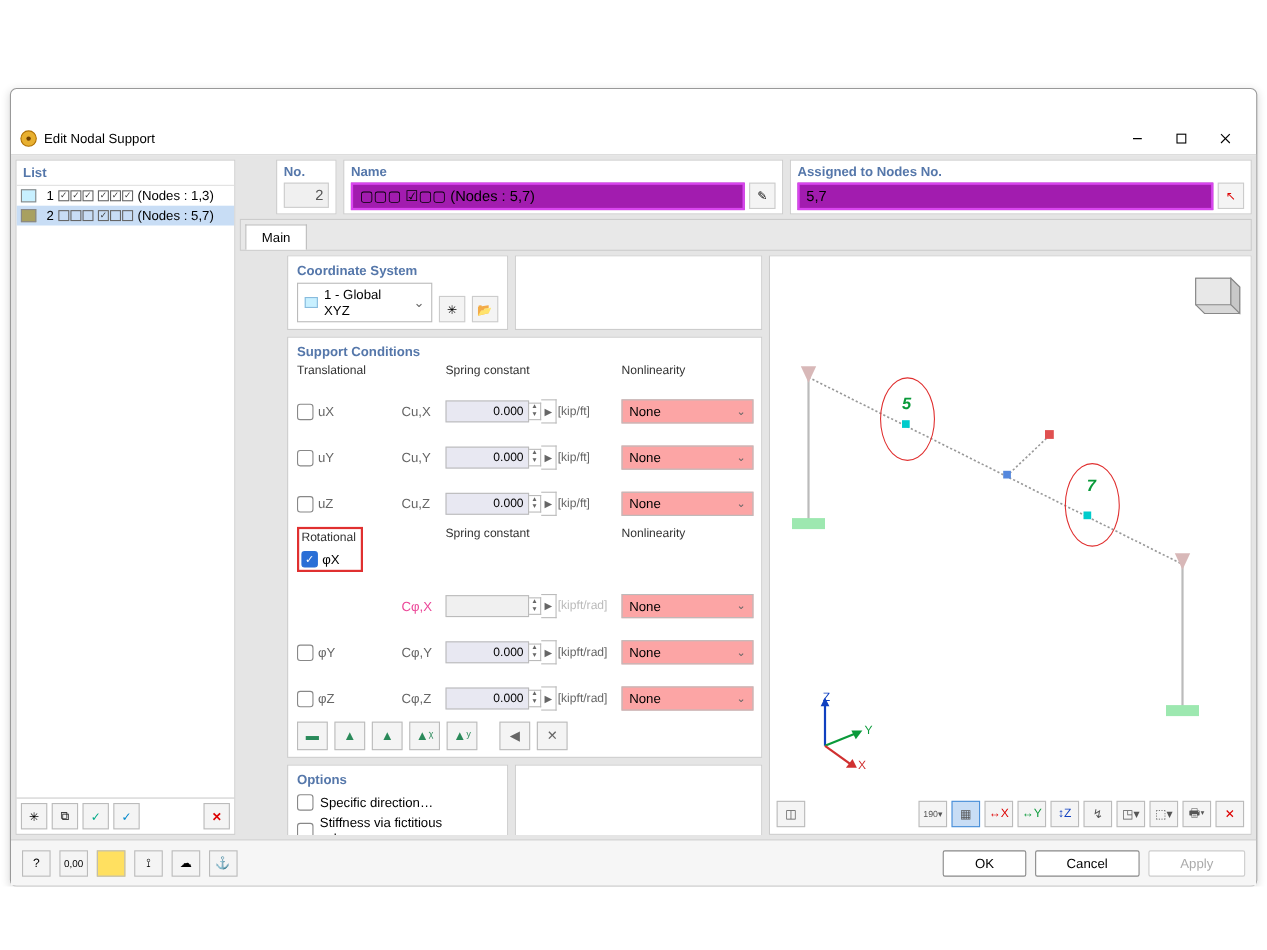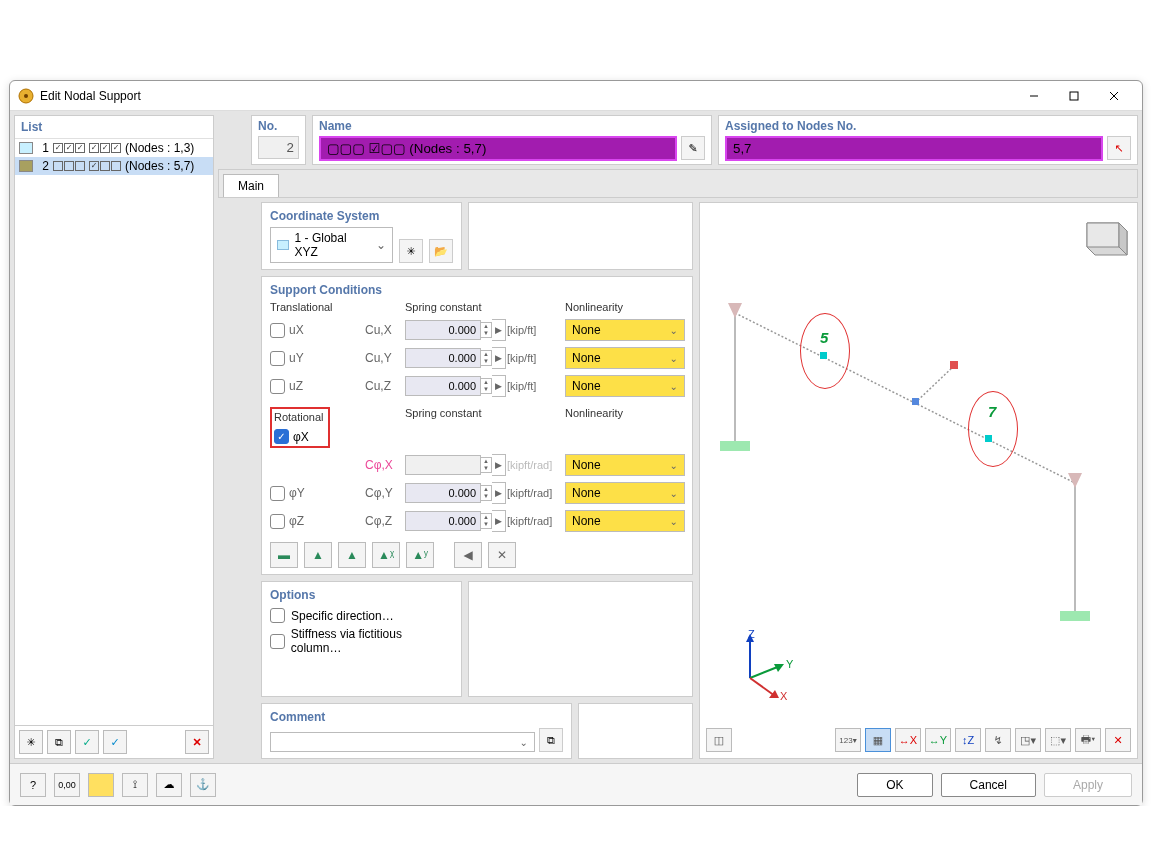--- a/index.html
+++ b/index.html
@@ -9,20 +9,21 @@
   border: 1px solid #999;
   border-radius: 6px;
   margin: 80px auto 0;
   display: flex; flex-direction: column;
   background: #fff;
   box-shadow: 0 2px 8px rgba(0,0,0,0.15);
 }
 .titlebar {
   height: 30px; display: flex; align-items: center; padding: 0 8px;
   border-bottom: 1px solid #ddd;
+  margin-top: 30px;
 }
 .titlebar .icon { width:16px; height:16px; margin-right:6px; }
 .titlebar .title { flex:1; font-size:12px; }
 .titlebar .winbtn { width:40px; height:28px; display:flex; align-items:center; justify-content:center; cursor:pointer; }
 
 .body { flex:1; display:flex; background:#e5e5e5; padding:4px; gap:4px; overflow:hidden; }
 .left-panel { width:200px; background:#fff; border:1px solid #ccc; display:flex; flex-direction:column; }
 .panel-hdr { color:#5577aa; font-weight:600; padding:4px 6px; border-bottom:1px solid #e0e0e0; font-size:12px; }
 .list-body { flex:1; overflow:auto; }
 .list-row { display:flex; align-items:center; gap:4px; padding:2px 4px; cursor:pointer; }
@@ -52,36 +53,36 @@
 .middle-col { width:475px; display:flex; flex-direction:column; gap:6px;padding-left:43px; }
 .tabs { background:#e8e8e8; display:flex; padding-top:4px; }
 .tab { padding:4px 14px; border:1px solid #bbb; background:#fff; border-bottom:none; font-size:12px; cursor:pointer; margin-left:4px; }
 .panel { background:#fff; border:1px solid #ccc; padding:6px 8px; }
 .sect-title { color:#5577aa; font-weight:600; font-size:12px; margin-bottom:4px; }
 .row { display:flex; align-items:flex-end; gap:6px; }
 .cs-select { flex:1; border:1px solid #bbb; padding:3px 6px; background:#fff; display:flex; align-items:center; gap:6px; }
 .cs-select .sw { width:12px;height:10px;background:#c8f0ff;border:1px solid #88bbdd; }
 .cs-select .arr { margin-left:auto; color:#666; }
 
-.cond-grid { display:grid; grid-template-columns: 95px 40px 100px 60px 120px; row-gap:6px; align-items:center; margin-top:4px; }
+.cond-grid { display:grid; grid-template-columns: 95px 40px 100px 60px 120px; row-gap:20px; align-items:center; margin-top:4px; }
 .cond-hdr { font-size:11px; color:#333; font-weight:500; }
 .chkcell { display:flex; align-items:center; gap:4px; }
 .checkbox { width:15px; height:15px; border:1px solid #888; border-radius:3px; display:flex; align-items:center; justify-content:center; cursor:pointer; background:#fff; }
 .checkbox.on { background:#2a6fd6; border-color:#2a6fd6; }
 .checkbox.on::after { content:"✓"; color:#fff; font-size:10px; }
 .sublbl { color:#666; }
 .sublbl.on { color:#000; }
 .spring-input { display:flex; align-items:center; }
 .spring-input input { width:76px; text-align:right; border:1px solid #bbb; background:#e8e8f2; padding:3px 4px; font-size:11px; }
 .spring-input.dis input { background:#f0f0f0; color:#bbb; }
 .spin { display:flex; flex-direction:column; border:1px solid #bbb; border-left:none; }
 .spin span { font-size:6px; line-height:7px; padding:0 2px; color:#666; cursor:pointer; }
 .play { font-size:9px; padding:0 3px; color:#666; border:1px solid #bbb; border-left:none; height:22px; display:flex; align-items:center; cursor:pointer;}
 .unit { color:#666; font-size:11px; padding-left:2px; }
-.nl-sel { border:1px solid #bbb; background:#fde047; padding:3px 6px; display:flex; align-items:center; width:120px; cursor:pointer; }
+.nl-sel { border:1px solid #bbb; background:#fca5a5; padding:3px 6px; display:flex; align-items:center; width:120px; cursor:pointer; }
 .nl-sel .arr { margin-left:auto; color:#666; font-size:10px; }
 
 .rot-label-box { display:inline-block; border:2px solid #e03030; padding:2px 4px 2px 2px; }
 
 .type-icons { display:flex; gap:6px; margin-top:10px; }
 .type-icons .ib { width:28px;height:26px;border:1px solid #bbb;background:#f4f4f4;display:flex;align-items:center;justify-content:center;cursor:pointer;font-size:12px;color:#2a8a5a; }
 .type-icons .ib.gray { color:#666; }
 
 .options-row { display:flex; gap:6px; height: 140px; border-radius: 12px; }
 .opt-box { flex:1; }
@@ -445,21 +446,21 @@
             <line x1="30" y1="50" x2="55" y2="68" stroke="#d03030" stroke-width="2"></line>
               <polygon points="59,70 49,70 55,62" fill="#d03030"></polygon>
           </svg>
           <div style="position:absolute;left:48px;bottom:118px;color:#1040c0;font-size:11px">Z</div>
           <div style="position:absolute;left:86px;bottom:88px;color:#0a9a3a;font-size:11px">Y</div>
           <div style="position:absolute;left:80px;bottom:56px;color:#d03030;font-size:11px">X</div>
 
           <div class="preview-toolbar">
             <div class="pb">◫</div>
             <div class="gap"></div>
-            <div class="pb" style="font-size:8px">123▾</div>
+            <div class="pb" style="font-size:8px">190▾</div>
             <div class="pb active">▦</div>
             <div class="pb" style="color:#d00">↔X</div>
             <div class="pb" style="color:#0a9a3a">↔Y</div>
             <div class="pb" style="color:#1040c0">↕Z</div>
             <div class="pb">↯</div>
             <div class="pb">◳▾</div>
             <div class="pb">⬚▾</div>
             <div class="pb">🖶▾</div>
             <div class="pb" style="color:#d00">✕</div>
           </div>

